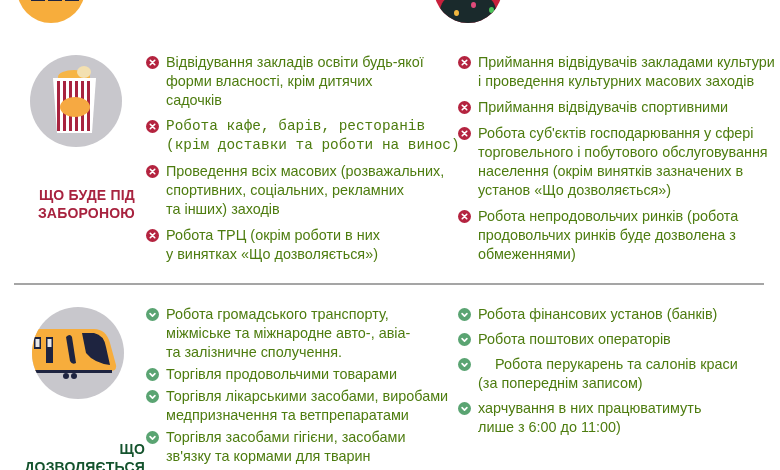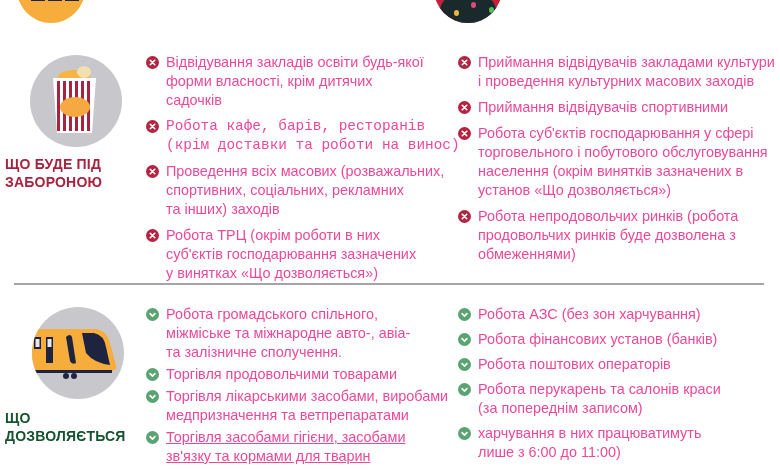--- a/index.html
+++ b/index.html
@@ -28,34 +28,34 @@
       border-radius: 50%; background: #1a2a2c;
     }
     .dot { position: absolute; width: 5px; height: 6px; border-radius: 50%; }
 
     
     .icon-circle {
       position: absolute; width: 92px; height: 92px; border-radius: 50%;
       background: #c8c7cc; overflow: hidden;
     }
     .section-title {
-      position: absolute; width: 130px; text-align: left;
-      font-weight: bold; font-size: 14px; line-height: 18px; letter-spacing: 0.2px;
+      position: absolute; width: 130px; text-align: right;
+      font-weight: bold; font-size: 14px; line-height: 18px; letter-spacing: 0.2px; margin-top: 31px;
     }
     .title-ban { color: #a8233f; }
     .title-allow { color: #14532d; }
 
     .divider {
       position: absolute; left: 14px; top: 283px; width: 750px; height: 2px; background: #a5a5a5;
     }
 
     .list { position: absolute; margin: 0; padding: 0; list-style: none; }
     .list li {
       position: relative; padding-left: 20px;
-      font-size: 14.4px; line-height: 19px; color: #ec4899;
+      font-size: 14.4px; line-height: 19px; color: #4d7c0f;
     }
     .list .bullet {
       position: absolute; left: 0; top: 3px; width: 13px; height: 13px; border-radius: 50%;
       display: flex; align-items: center; justify-content: center;
     }
     .bullet.x { background: #b4233f; }
     .bullet.ok { background: #5aa472; }
     .bullet svg { width: 9px; height: 9px; }
   </style>
 </head>
@@ -121,21 +121,20 @@
       <span style="display: block; white-space: nowrap;">спортивних, соціальних, рекламних</span>
       <span style="display: block; white-space: nowrap;">та інших) заходів</span>
     </li>
     <li style="margin-bottom: 7px;">
       <span class="bullet x">
         <svg viewBox="0 0 10 10">
           <path d="M2.5 2.5 L7.5 7.5 M7.5 2.5 L2.5 7.5" stroke="#fff" stroke-width="1.8" stroke-linecap="round"></path>
         </svg>
       </span>
       <span style="display: block; white-space: nowrap;">Робота ТРЦ (окрім роботи в них</span>
-      <span style="display: block; white-space: nowrap;">суб'єктів господарювання зазначених</span>
       <span style="display: block; white-space: nowrap;">у винятках «Що дозволяється»)</span>
     </li>
   </ul>
 <ul class="list" id="ban-right" style="left:458px;top:53px;width:320px;">
     <li style="margin-bottom: 7px;">
       <span class="bullet x">
         <svg viewBox="0 0 10 10">
           <path d="M2.5 2.5 L7.5 7.5 M7.5 2.5 L2.5 7.5" stroke="#fff" stroke-width="1.8" stroke-linecap="round"></path>
         </svg>
       </span>
@@ -191,86 +190,78 @@
 </div>
 <div class="section-title title-allow" style="left:5px;top:409px;width:140px;">ЩО ДОЗВОЛЯЄТЬСЯ</div>
 
 <ul class="list" id="allow-left" style="left:146px;top:305px;width:300px;">
     <li style="margin-bottom: 3px;">
       <span class="bullet ok">
         <svg viewBox="0 0 10 10">
           <path d="M2.3 4 L5 6.8 L7.7 4" stroke="#fff" stroke-width="1.8" fill="none" stroke-linecap="round" stroke-linejoin="round"></path>
         </svg>
       </span>
-      <span style="display: block; white-space: nowrap;">Робота громадського спільного,</span>
+      <span style="display: block; white-space: nowrap;">Робота громадського транспорту,</span>
       <span style="display: block; white-space: nowrap;">міжміське та міжнародне авто-, авіа-</span>
       <span style="display: block; white-space: nowrap;">та залізничне сполучення.</span>
     </li>
     <li style="margin-bottom: 3px;">
       <span class="bullet ok">
         <svg viewBox="0 0 10 10">
           <path d="M2.3 4 L5 6.8 L7.7 4" stroke="#fff" stroke-width="1.8" fill="none" stroke-linecap="round" stroke-linejoin="round"></path>
         </svg>
       </span>
       <span style="display: block; white-space: nowrap;">Торгівля продовольчими товарами</span>
     </li>
     <li style="margin-bottom: 3px;">
       <span class="bullet ok">
         <svg viewBox="0 0 10 10">
           <path d="M2.3 4 L5 6.8 L7.7 4" stroke="#fff" stroke-width="1.8" fill="none" stroke-linecap="round" stroke-linejoin="round"></path>
         </svg>
       </span>
       <span style="display: block; white-space: nowrap;">Торгівля лікарськими засобами, виробами</span>
       <span style="display: block; white-space: nowrap;">медпризначення та ветпрепаратами</span>
     </li>
-    <li style="margin-bottom: 3px; text-decoration: underline;">
+    <li style="margin-bottom: 3px;">
       <span class="bullet ok">
         <svg viewBox="0 0 10 10">
           <path d="M2.3 4 L5 6.8 L7.7 4" stroke="#fff" stroke-width="1.8" fill="none" stroke-linecap="round" stroke-linejoin="round"></path>
         </svg>
       </span>
       <span style="display: block; white-space: nowrap;">Торгівля засобами гігієни, засобами</span>
       <span style="display: block; white-space: nowrap;">зв'язку та кормами для тварин</span>
     </li>
     <li style="margin-bottom: 3px;">
       <span style="display: block; white-space: nowrap;">Торгівля засобами гігієни...</span>
     </li>
   </ul>
 <ul class="list" id="allow-right" style="left:458px;top:305px;width:320px;">
     <li style="margin-bottom: 6px;">
       <span class="bullet ok">
         <svg viewBox="0 0 10 10">
           <path d="M2.3 4 L5 6.8 L7.7 4" stroke="#fff" stroke-width="1.8" fill="none" stroke-linecap="round" stroke-linejoin="round"></path>
         </svg>
       </span>
-      <span style="display: block; white-space: nowrap;">Робота АЗС (без зон харчування)</span>
-    </li>
-    <li style="margin-bottom: 6px;">
-      <span class="bullet ok">
-        <svg viewBox="0 0 10 10">
-          <path d="M2.3 4 L5 6.8 L7.7 4" stroke="#fff" stroke-width="1.8" fill="none" stroke-linecap="round" stroke-linejoin="round"></path>
-        </svg>
-      </span>
       <span style="display: block; white-space: nowrap;">Робота фінансових установ (банків)</span>
     </li>
     <li style="margin-bottom: 6px;">
       <span class="bullet ok">
         <svg viewBox="0 0 10 10">
           <path d="M2.3 4 L5 6.8 L7.7 4" stroke="#fff" stroke-width="1.8" fill="none" stroke-linecap="round" stroke-linejoin="round"></path>
         </svg>
       </span>
       <span style="display: block; white-space: nowrap;">Робота поштових операторів</span>
     </li>
     <li style="margin-bottom: 6px;">
       <span class="bullet ok">
         <svg viewBox="0 0 10 10">
           <path d="M2.3 4 L5 6.8 L7.7 4" stroke="#fff" stroke-width="1.8" fill="none" stroke-linecap="round" stroke-linejoin="round"></path>
         </svg>
       </span>
-      <span style="display: block; white-space: nowrap;">Робота перукарень та салонів краси</span>
+      <span style="display: block; white-space: nowrap; margin-left: 17px;">Робота перукарень та салонів краси</span>
       <span style="display: block; white-space: nowrap;">(за попереднім записом)</span>
     </li>
     <li style="margin-bottom: 6px;">
       <span class="bullet ok">
         <svg viewBox="0 0 10 10">
           <path d="M2.3 4 L5 6.8 L7.7 4" stroke="#fff" stroke-width="1.8" fill="none" stroke-linecap="round" stroke-linejoin="round"></path>
         </svg>
       </span>
       <span style="display: block; white-space: nowrap;">харчування в них працюватимуть</span>
       <span style="display: block; white-space: nowrap;">лише з 6:00 до 11:00)</span>

